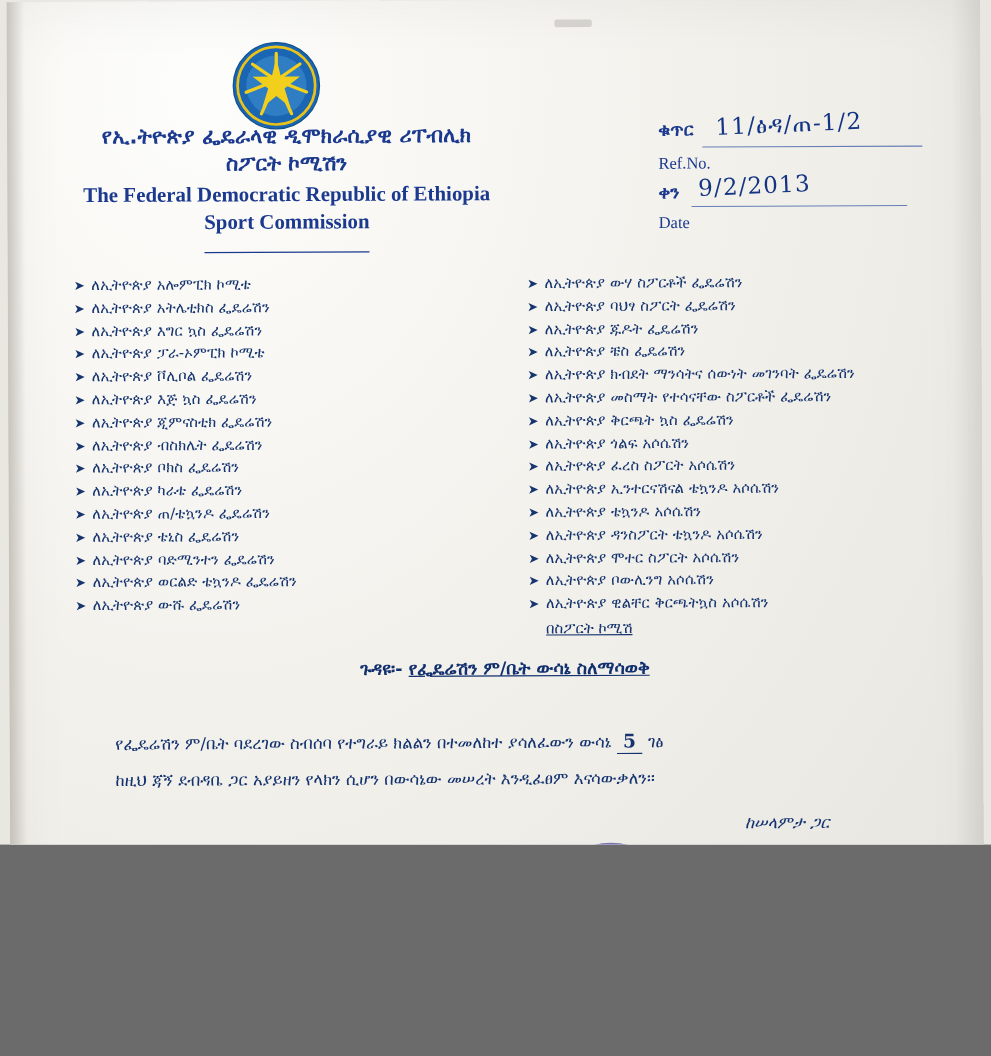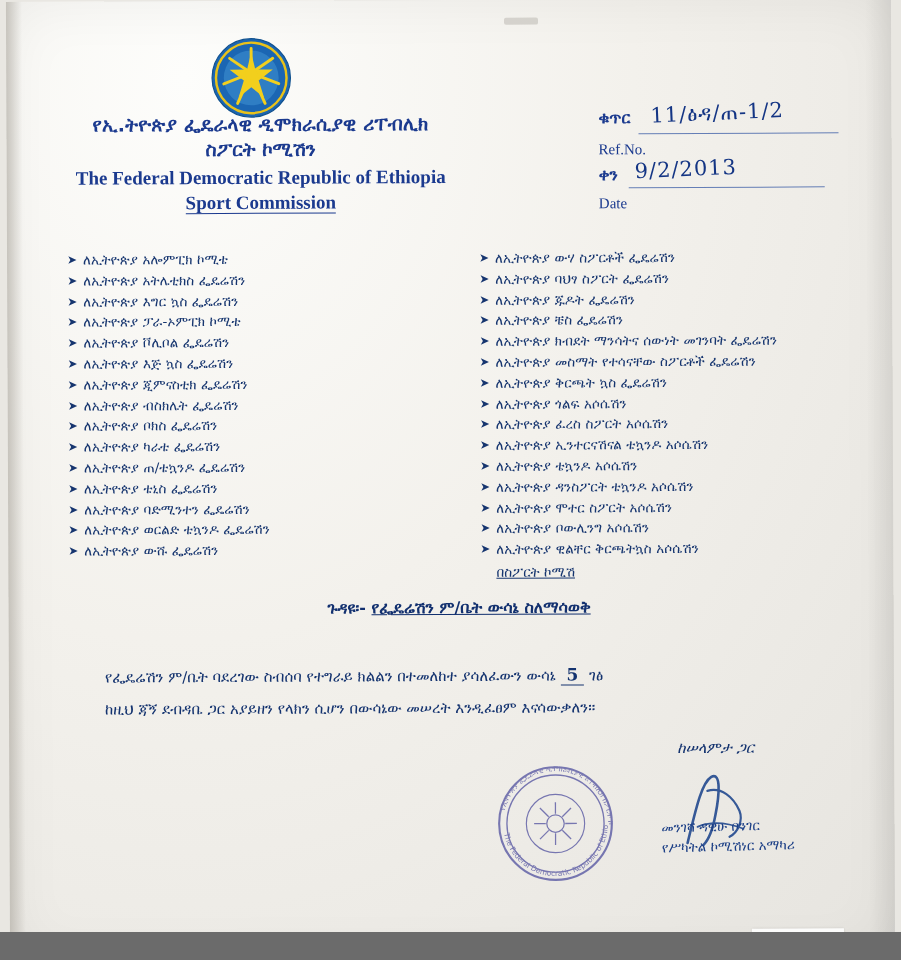--- a/index.html
+++ b/index.html
@@ -6,21 +6,21 @@
     margin: 0;
     padding: 0;
     background: #6b6b6b;
   }
   body {
     font-family: "DejaVu Sans", sans-serif;
   }
   .page {
     position: relative;
     width: 901px;
-    height: 932px;
+    height: 768px;
     overflow: hidden;
     background: #e9e7e2;
   }
   
   .paper {
     position: absolute;
     left: 8px;
     top: 0px;
     width: 885px;
     height: 960px;
@@ -102,21 +102,21 @@
     line-height: 1.3;
   }
   .lh-en2 {
     font-family: "Liberation Serif", serif;
     font-size: 19px;
     font-weight: 700;
     line-height: 1.3;
   }
   .lh-en2 span.u {
     border-bottom: 1.5px solid #1b3a8f;
-    padding-bottom: 0;
+    padding-bottom: 16px;
     margin-top: 16px;
   }
 
   
   .refblock {
     position: absolute;
     left: 592px;
     top: 108px;
     width: 250px;
     color: #12327c;

